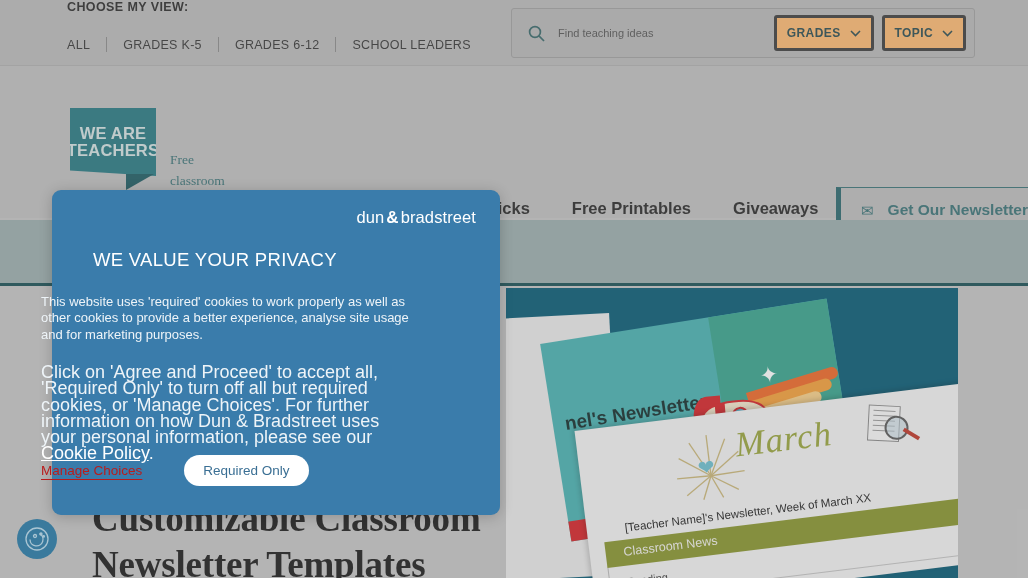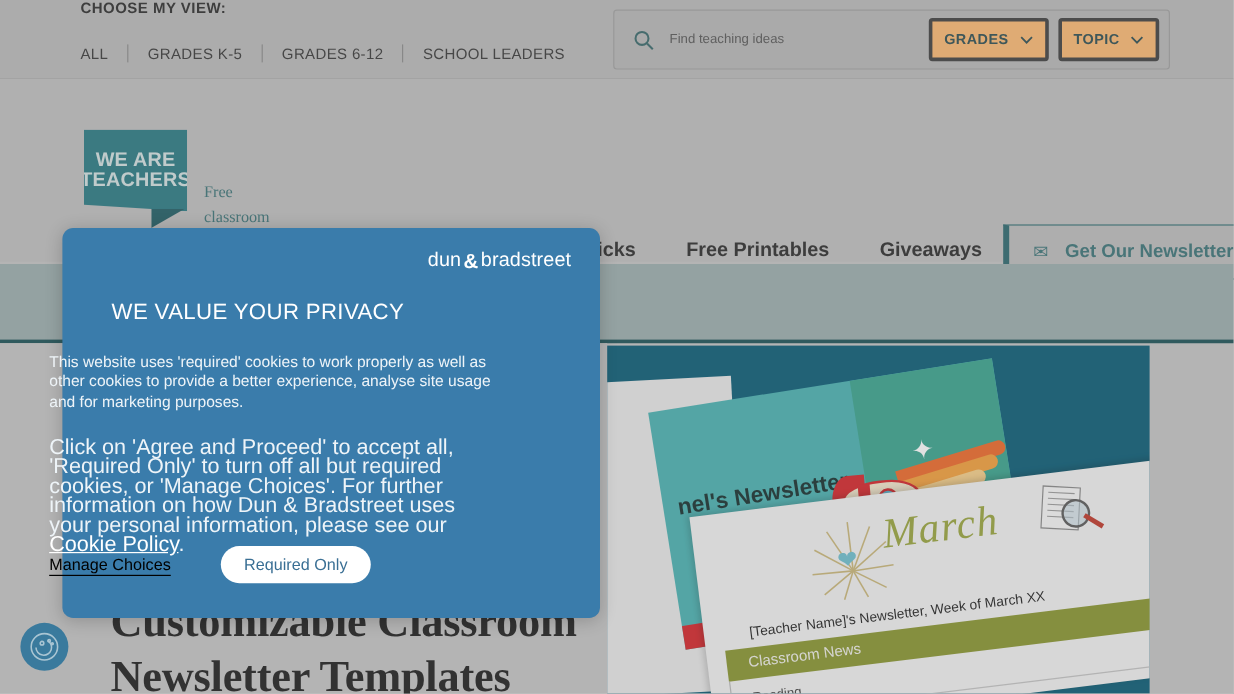--- a/index.html
+++ b/index.html
@@ -377,21 +377,21 @@
     font-size: 18px; line-height: 16.3px; color: #eef4f8;
   }
   .cookie-link {
     color: #ffffff; text-decoration: underline; cursor: pointer;
   }
   .modal-actions {
     position: absolute; left: 41px; top: 455px;
     display: flex; align-items: center; gap: 0;
   }
   .manage {
-    font-size: 13.5px; color: #000000;
+    font-size: 13.5px; color: #b91c1c;
     text-decoration: underline; text-underline-offset: 4px;
     cursor: pointer; margin-right: 42px;
   }
   .btn-w {
     background: #ffffff; color: #3a6f94;
     border: none; border-radius: 19px;
     height: 31px; padding: 0 19px;
     font-family: "Liberation Sans", sans-serif;
     font-size: 13.5px; cursor: pointer;
     margin-right: 13px;

